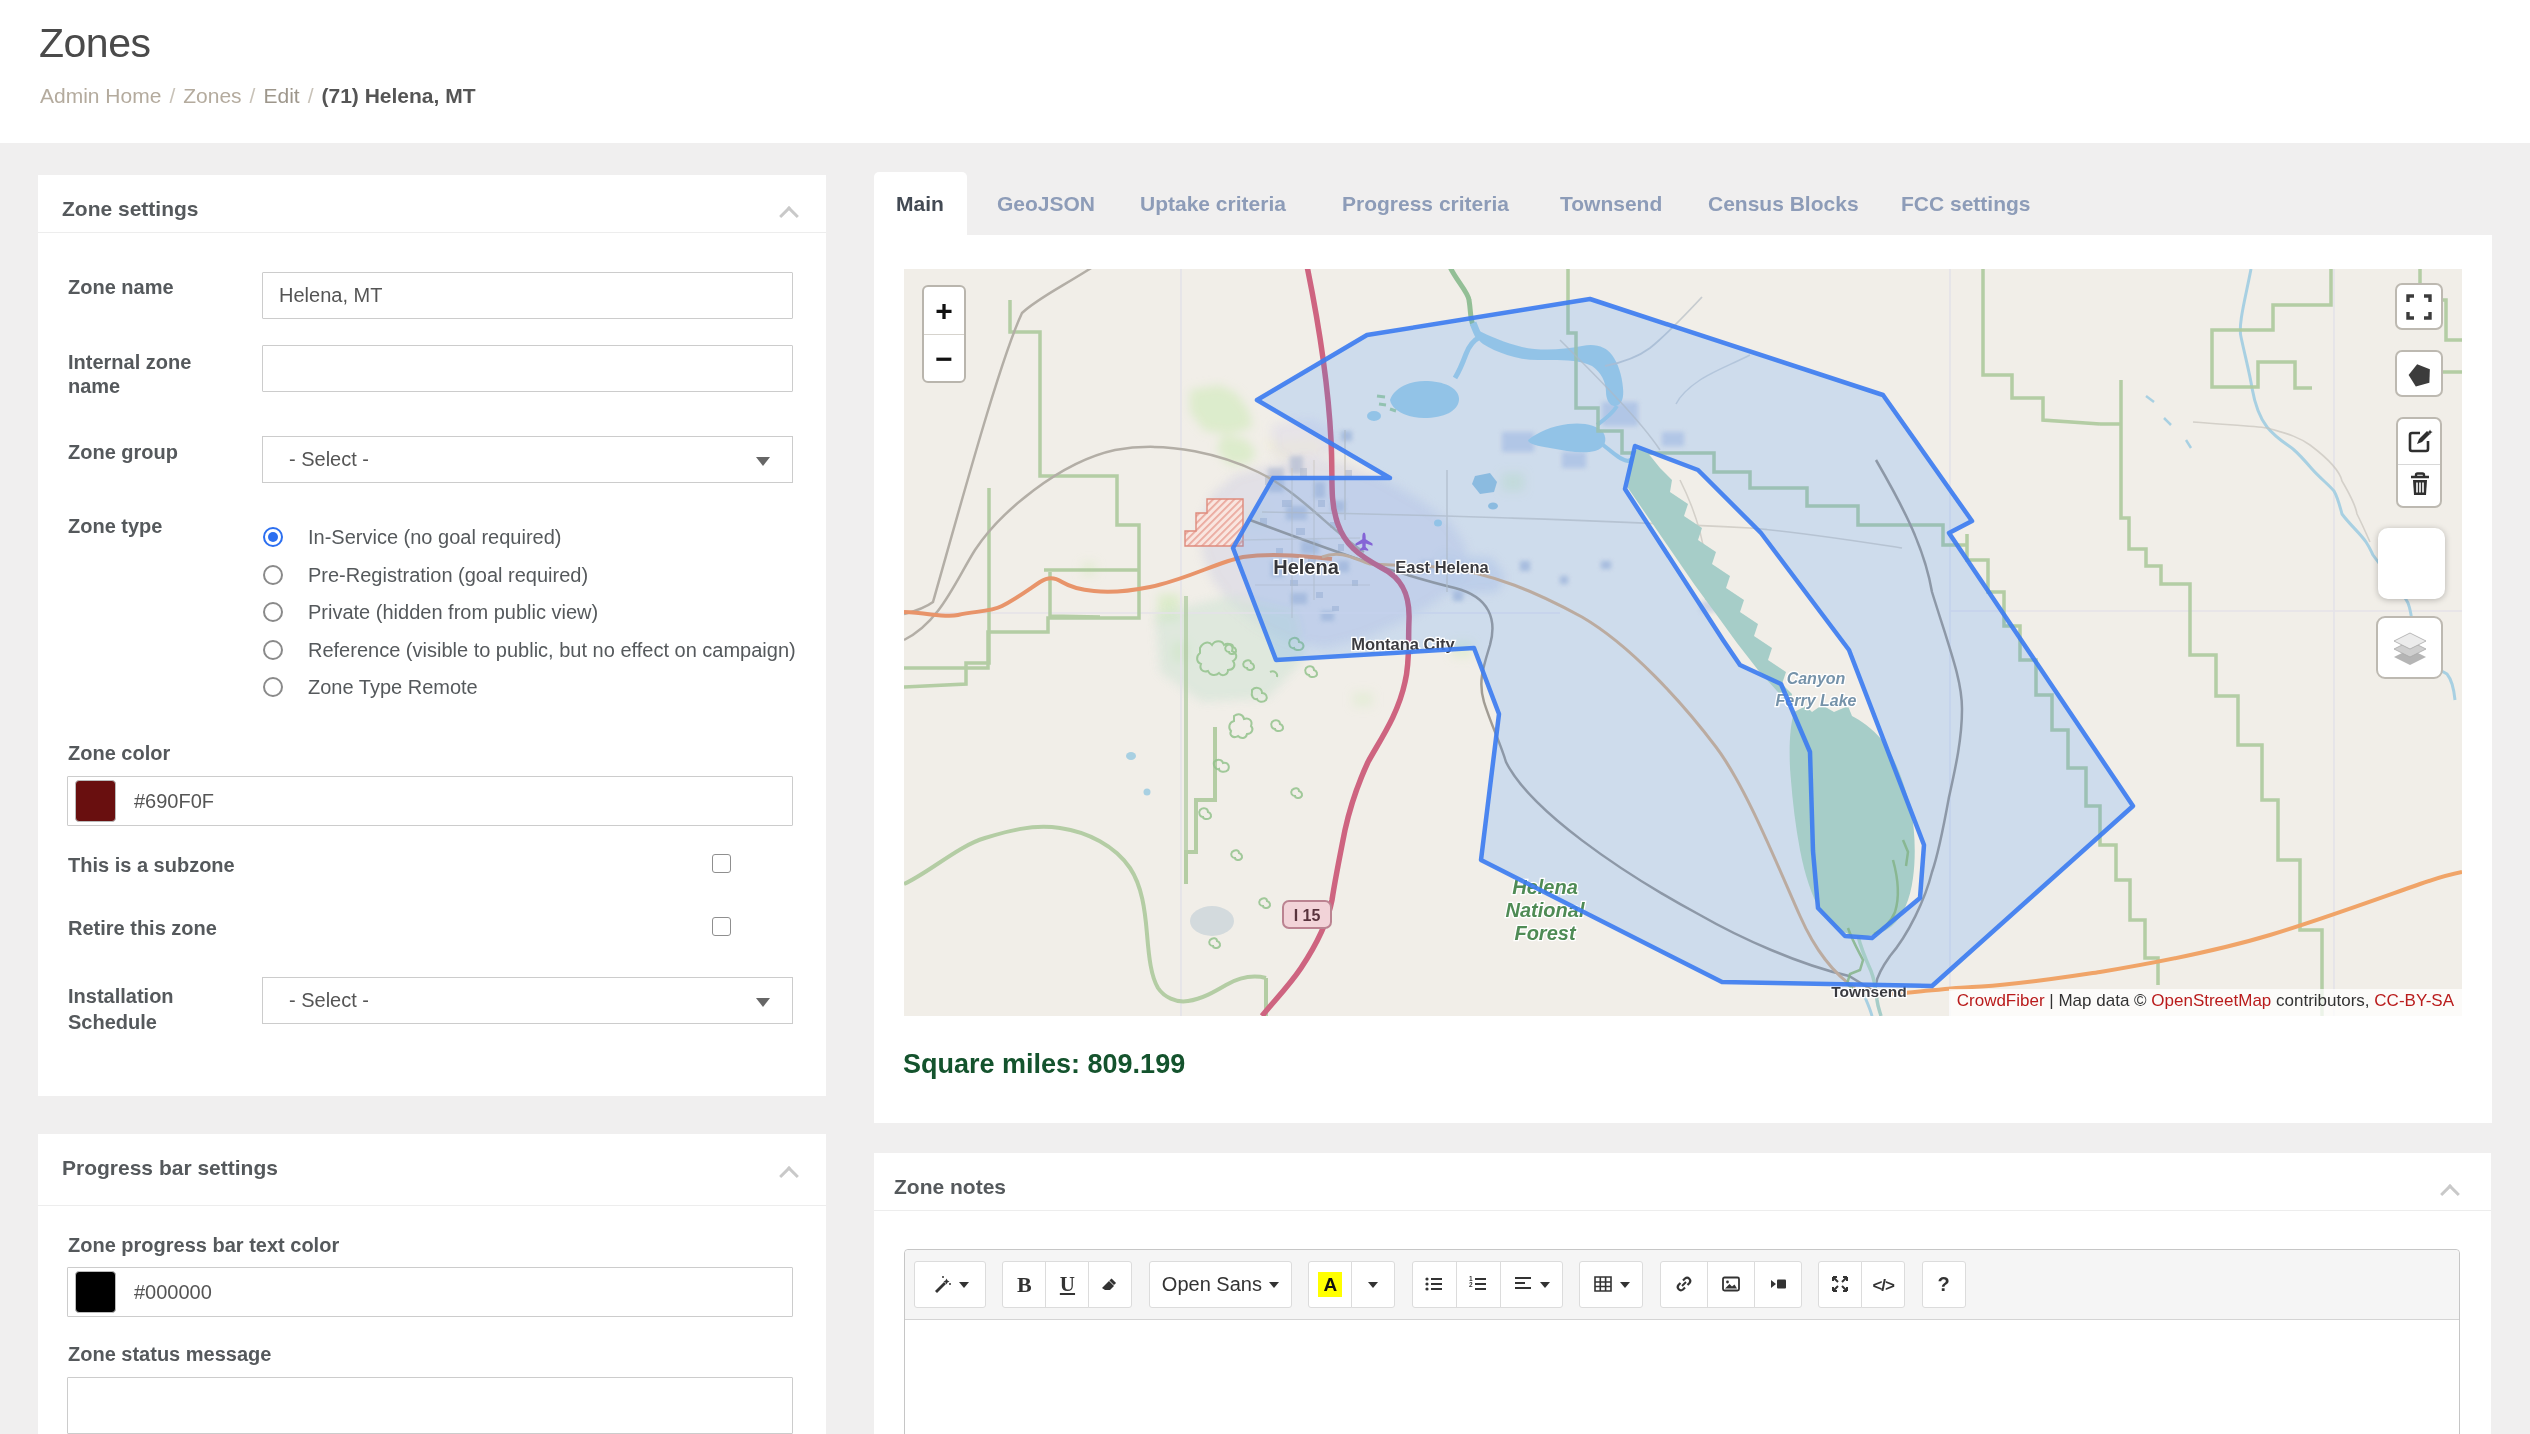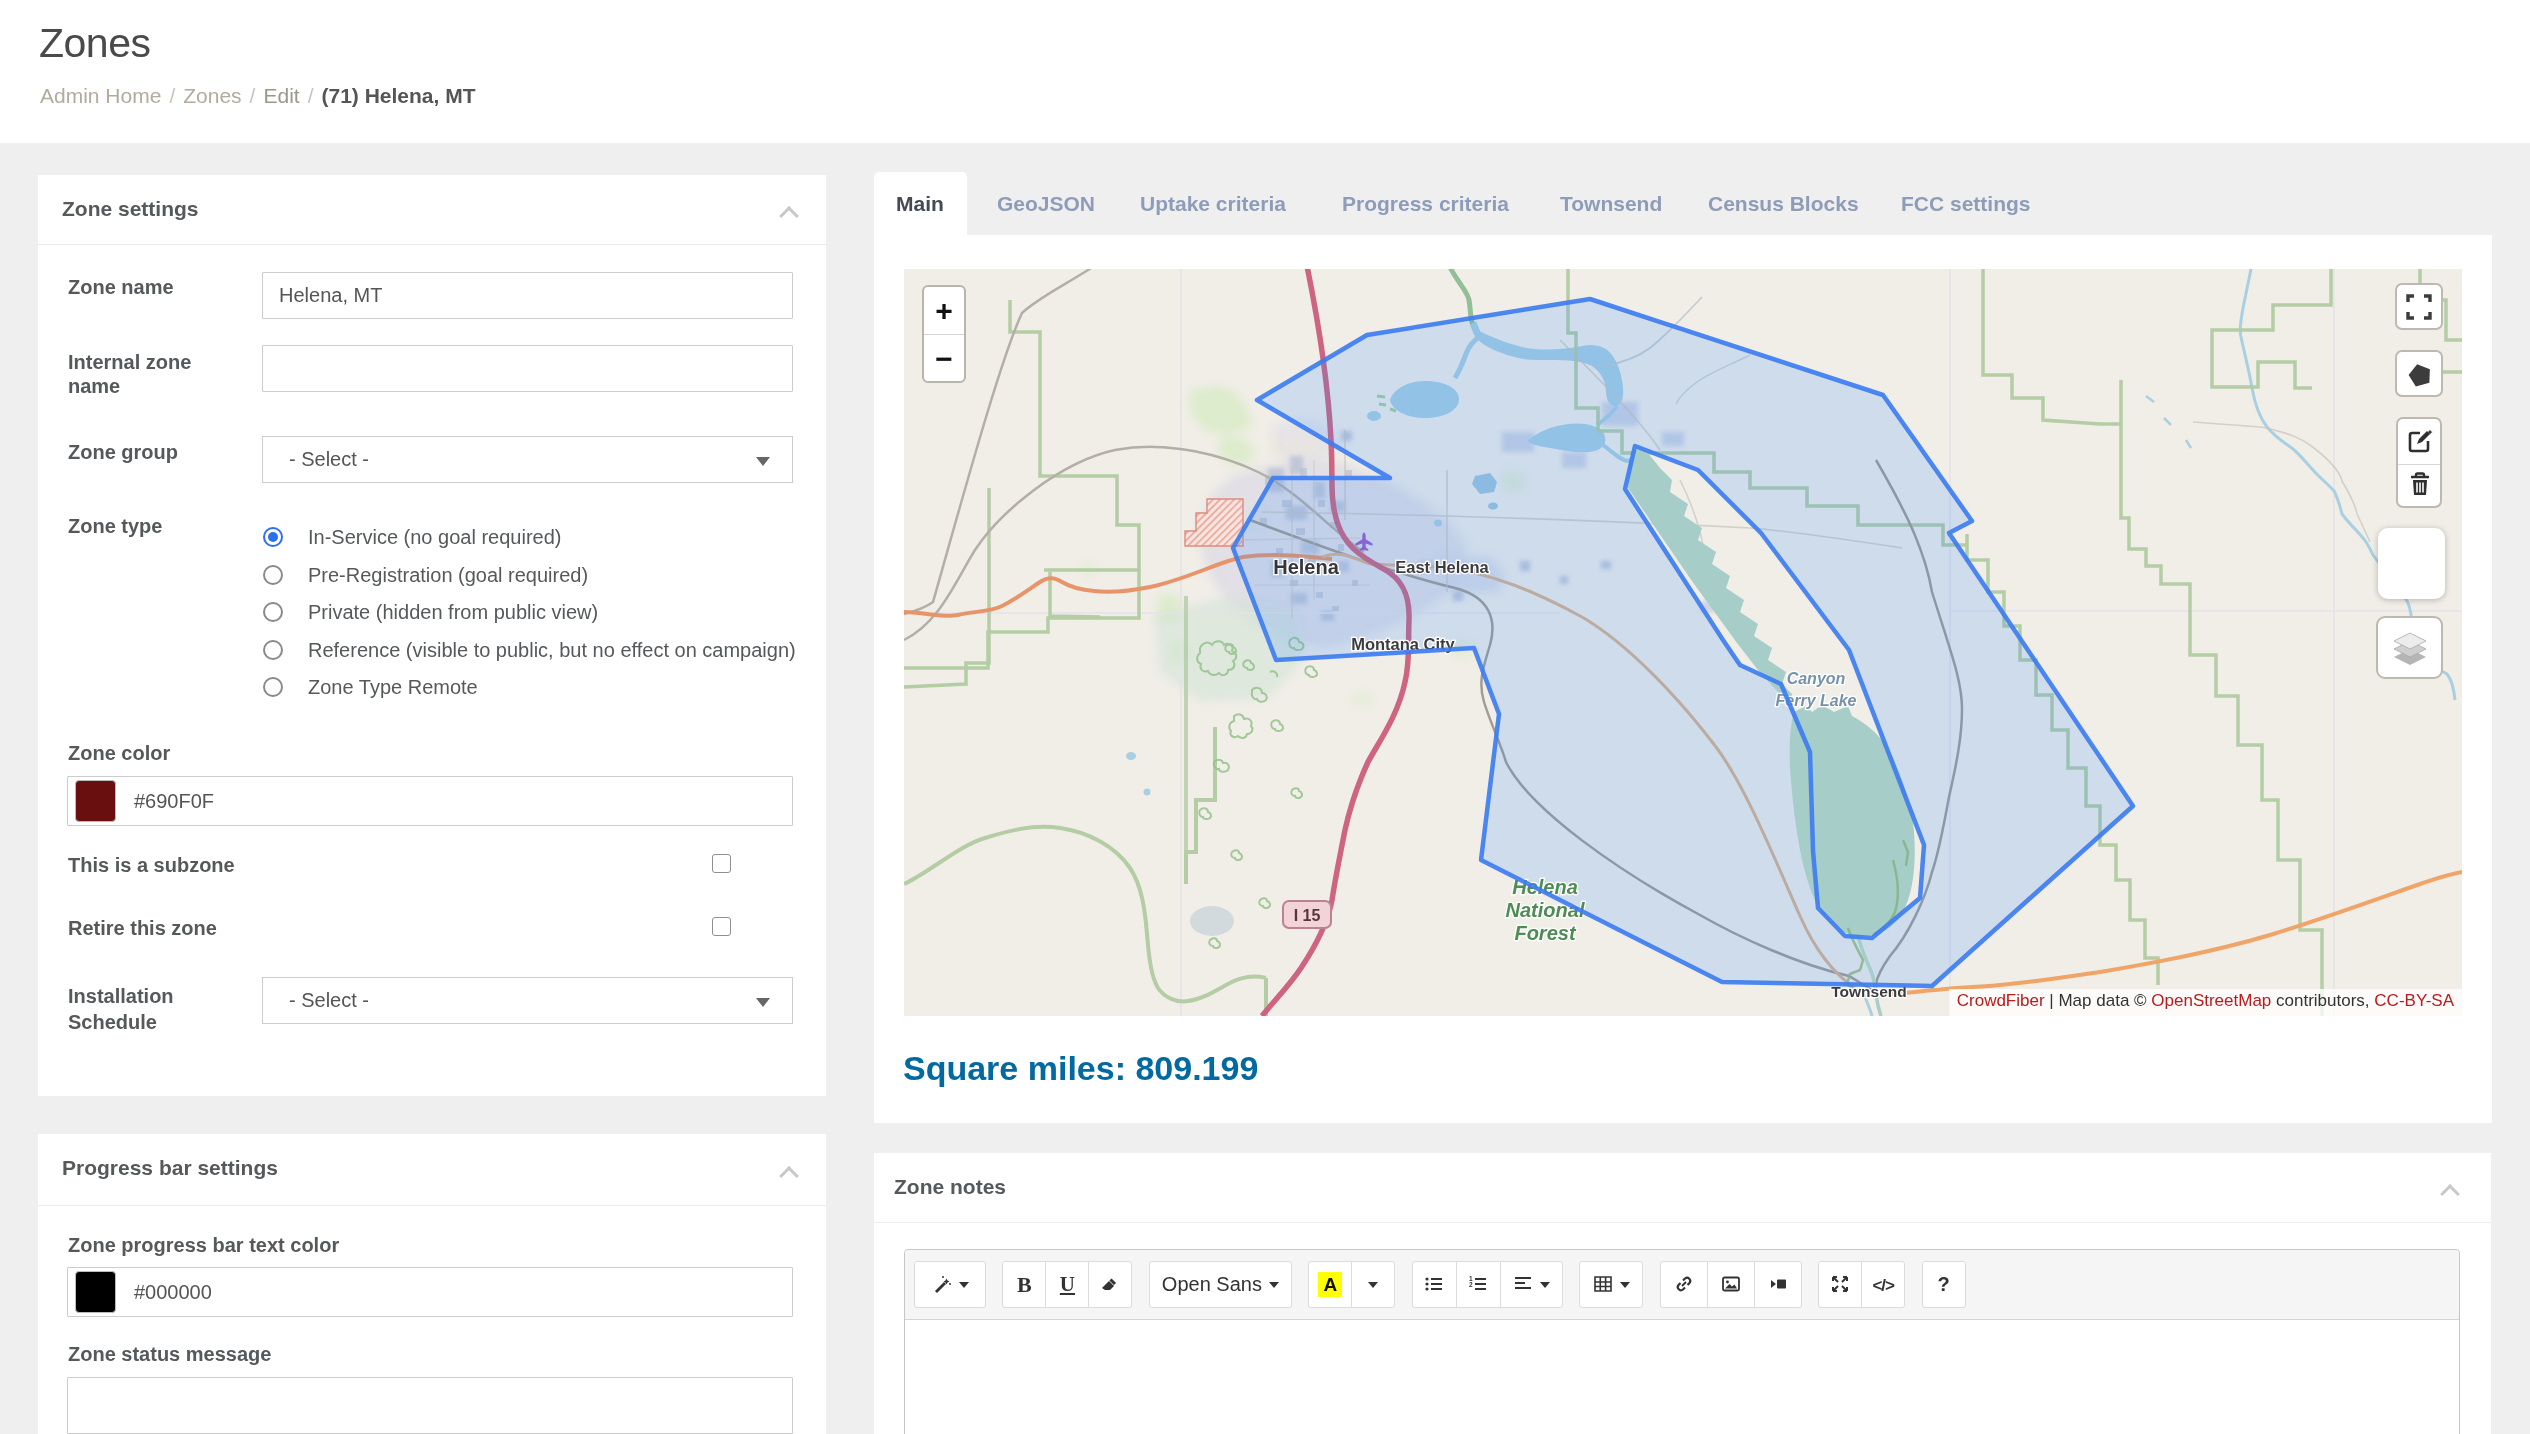--- a/index.html
+++ b/index.html
@@ -5,21 +5,21 @@
 * { margin:0; padding:0; box-sizing:border-box; }
 html,body { width:2530px; height:1434px; overflow:hidden; background:#f0efef;
   font-family:"Liberation Sans", sans-serif; }
 .topbar { position:absolute; left:0; top:0; width:2530px; height:143px; background:#ffffff; }
 .topbar h1 { position:absolute; left:39px; top:20px; font-size:41px; font-weight:400; color:#4a4a4a; letter-spacing:-0.5px; }
 .crumbs { position:absolute; left:40px; top:84px; font-size:21px; color:#b4ab9e; }
 .crumbs .sep { color:#c8c2b8; padding:0 8px; }
 .crumbs .edit { color:#9d968b;text-align:right; }
 .crumbs b { color:#555555; font-weight:700; }
 .card { position:absolute; background:#fff; }
-.cardhead { position:relative; height:70px; border-bottom:1px solid #ededed; }
+.cardhead { position:relative; height:58px; border-bottom:1px solid #ededed; }
 .cardhead .t { position:absolute; left:24px; top:22px; font-size:21px; font-weight:700; color:#55595c; }
 .chev { position:absolute; right:28px; top:30px; width:16px; height:16px; }
 .chev:before { content:""; position:absolute; left:0; top:4px; width:11px; height:11px;
   border-top:3px solid #c9c9c9; border-left:3px solid #c9c9c9; transform:rotate(45deg); }
 .lbl { position:absolute; font-size:20px; font-weight:700; color:#55595c; }
 .inp { position:absolute; border:1px solid #cccccc; background:#fff; border-radius:1px;
   font-size:20px; color:#555; display:flex; align-items:center; padding-left:16px; }
 .sel { position:absolute; border:1px solid #cccccc; background:#fff;
   font-size:20px; color:#555; display:flex; align-items:center; padding-left:26px; }
 .sel:after { content:""; position:absolute; right:22px; top:50%; margin-top:-3px;
@@ -27,21 +27,21 @@
 .radio { position:absolute; width:20px; height:20px; border:2px solid #8a8a8a; border-radius:50%; background:#fff; }
 .radio.on { border:2px solid #2c6ff0; }
 .radio.on:before { content:""; position:absolute; left:3px; top:3px; width:10px; height:10px; border-radius:50%; background:#2c6ff0; }
 .rlbl { position:absolute; font-size:20px; color:#55595c;margin-left:8px; }
 .cbx { position:absolute; width:19px; height:19px; border:1px solid #8f8f8f; border-radius:3px; background:#fff; }
 .swatch { position:absolute; width:41px; height:42px; border-radius:4px; border:1px solid #bbb; }
 .tabs { position:absolute; left:874px; top:172px; height:63px; font-size:21px; font-weight:600; color:#8d9cb8; }
 .tab { position:absolute; top:0; height:63px; display:flex; align-items:center; white-space:nowrap; }
 .tab.active { background:#fff; border-radius:5px 5px 0 0; color:#434a54; font-weight:700; }
 .panel { position:absolute; left:874px; top:235px; width:1618px; height:888px; background:#fff; }
-.sqm { position:absolute; left:903px; top:1049px; font-size:34px; font-weight:700; color:#0369a1; }
+.sqm { position:absolute; left:903px; top:1049px; font-size:27px; font-weight:700; color:#14532d; }
 .mapwrap { position:absolute; left:904px; top:269px; width:1558px; height:747px; overflow:hidden; background:#f0eee8; }
 
 .zoomctl { position:absolute; left:18px; top:16px; width:44px; height:98px; background:#fff;
   border:2px solid #b9b5ad; border-radius:6px; }
 .zoomctl .plus, .zoomctl .minus { position:absolute; left:0; width:40px; height:47px;
   font-size:30px; font-weight:700; color:#111; text-align:center; line-height:47px; }
 .zoomctl .plus { top:0; }
 .zoomctl .minus { top:47px; border-top:1px solid #d6d3cd; }
 .mbtn { position:absolute; background:#fff; border:2px solid #bdb9b1; border-radius:7px; }
 .attrib { position:absolute; right:0; bottom:0; height:27px; background:rgba(255,255,255,0.75);

